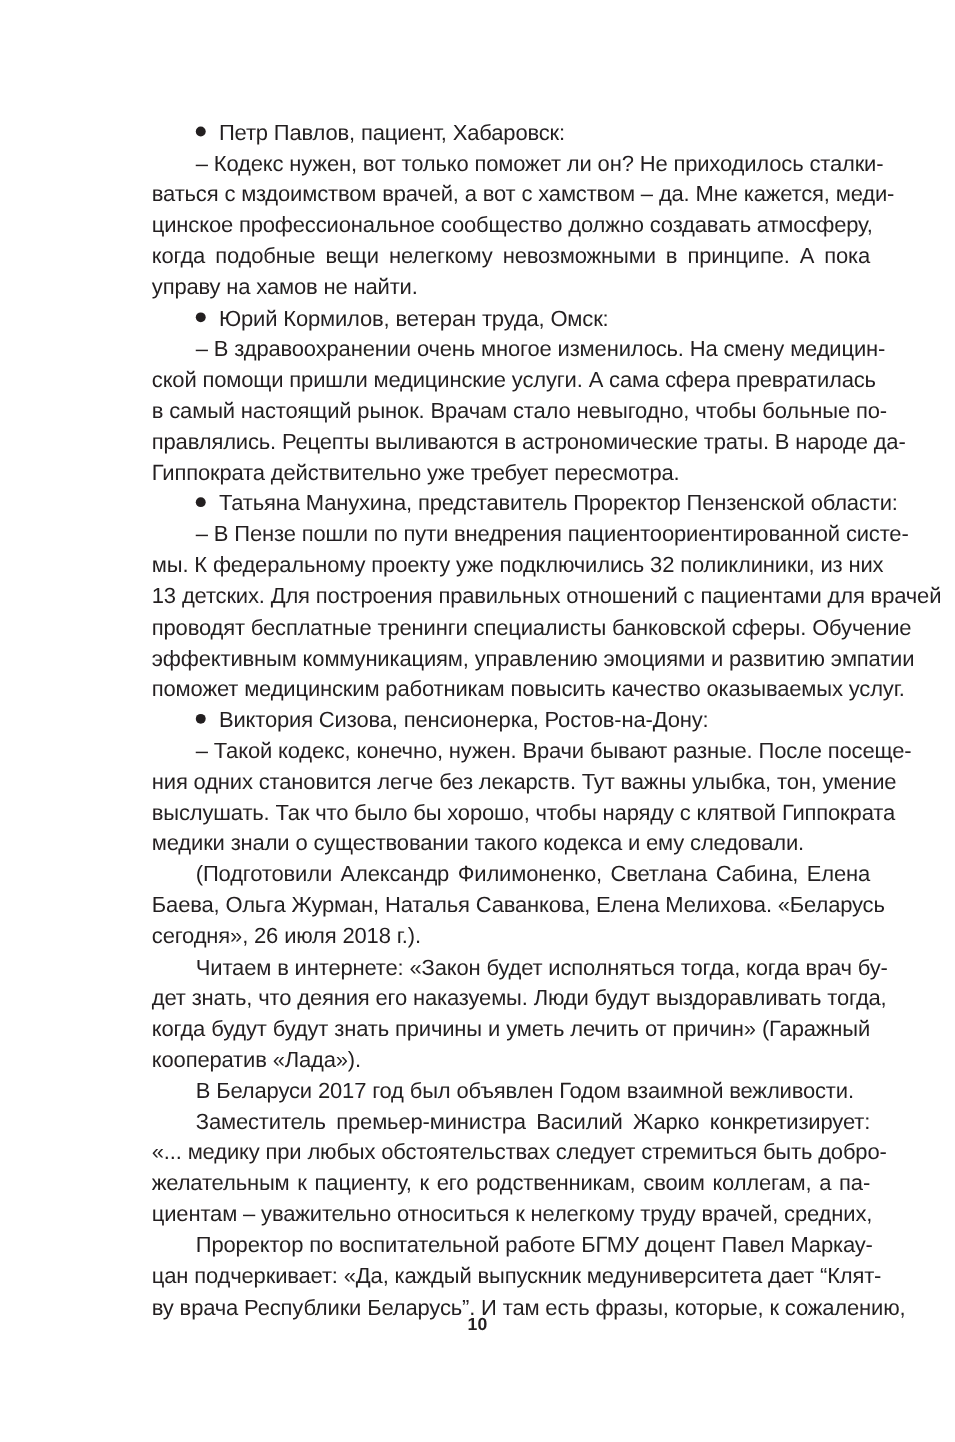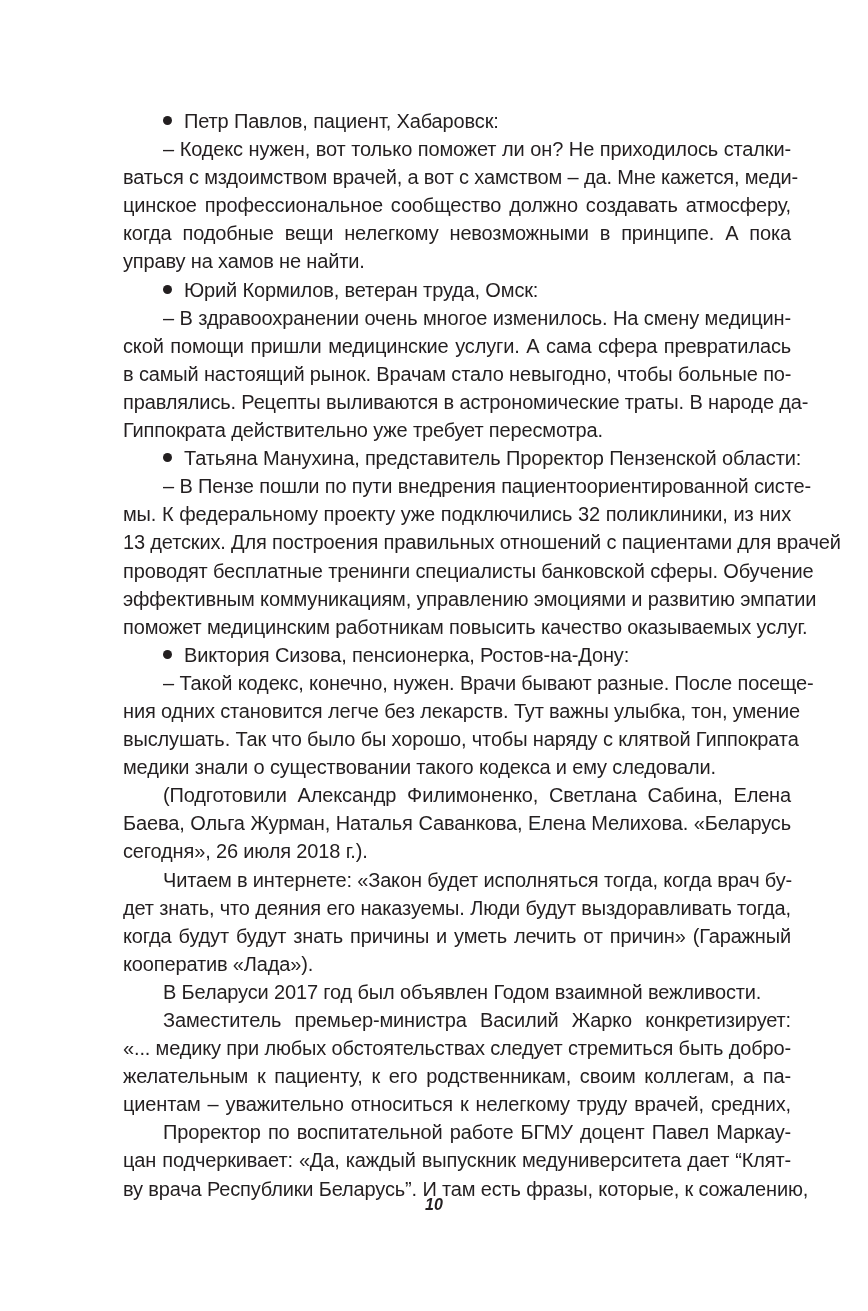--- a/index.html
+++ b/index.html
@@ -29,20 +29,21 @@
     }
     .line {
       display: block;
       height: 28.1px;
       line-height: 28.1px;
       font-size: 20px;
       white-space: nowrap;
       text-align: justify;
       text-align-last: justify;
       letter-spacing: -0.15px;
+      margin-left: 15px;
     }
     .line.last {
       text-align-last: left;
     }
     .line.indent {
       padding-left: 40px;
     }
     .line.bullet-line {
       padding-left: 40px;
       text-align-last: left;
@@ -60,21 +61,20 @@
     }
     .page-number {
       position: absolute;
       left: 0;
       width: 868px;
       top: 1194px;
       text-align: center;
       font-weight: bold;
       font-size: 16px;
       line-height: 22px;
-      font-style: italic;
     }
   </style>
 </head>
 <body>
 
 <div class="page">
   <div class="text-column" id="text-column">
       <div class="line bullet-line"><span class="bullet"></span><span>Петр Павлов, пациент, Хабаровск:</span></div>
       <div class="line indent">– Кодекс нужен, вот только поможет ли он? Не приходилось сталки-</div>
       <div class="line">ваться с мздоимством врачей, а вот с хамством – да. Мне кажется, меди-</div>

